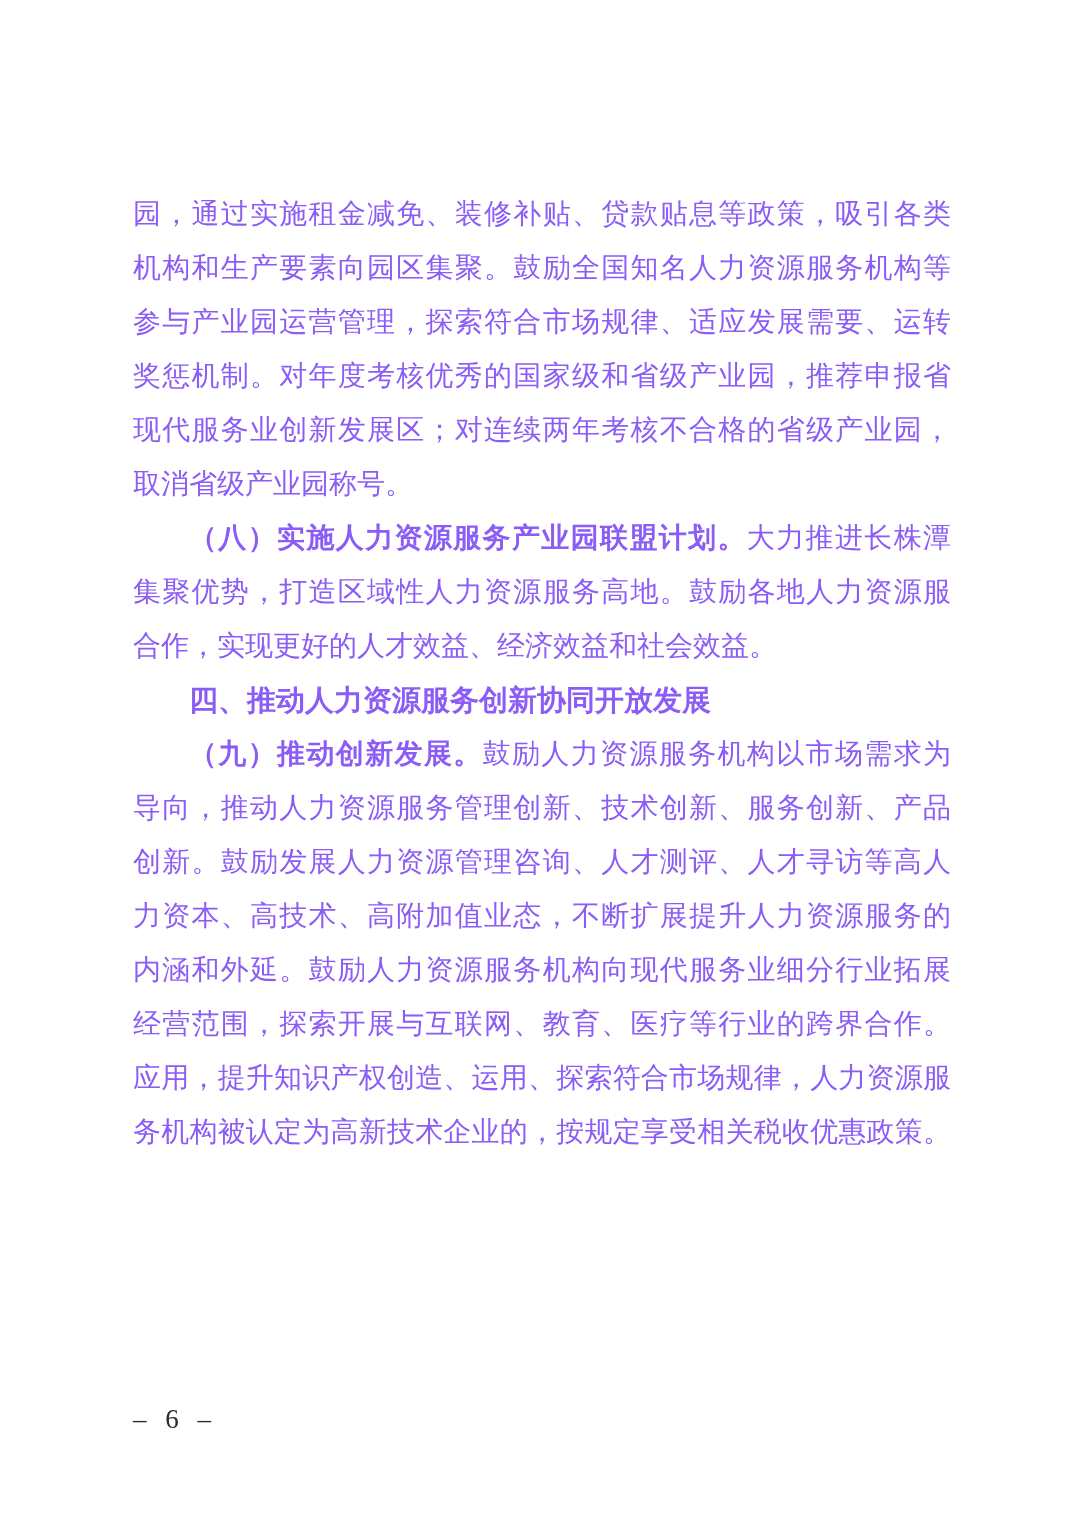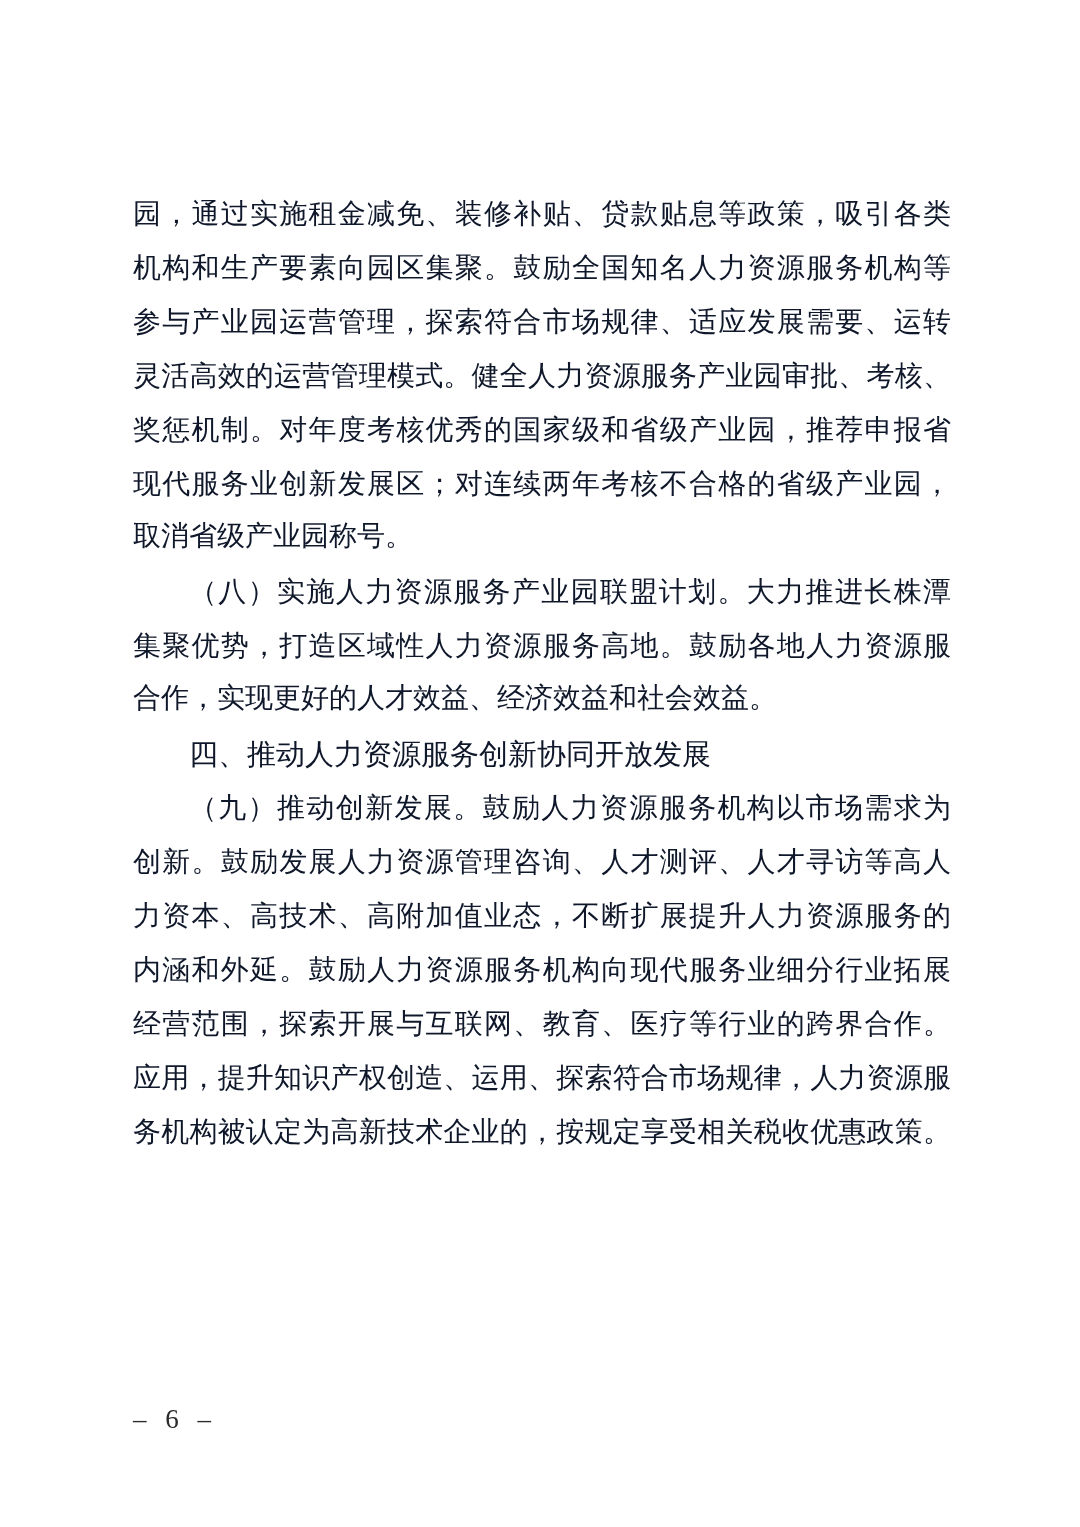--- a/index.html
+++ b/index.html
@@ -13,70 +13,69 @@
   .page {
     position: absolute;
     left: 0; top: 0;
     width: 1080px; height: 1527px;
     background: #ffffff;
   }
   .text-block {
     position: absolute;
     left: 133px; top: 187px;
     width: 818px;
-    color: #0f172a;
+    color: #8b5cf6;
     font-size: 28px;
     line-height: 54px;
   }
   .line {
     height: 54px;
     white-space: nowrap;
     text-align: justify;
     text-align-last: justify;
   }
   .line.no-just {
     text-align: left;
     text-align-last: left;
-    font-family: Liberation Mono, monospace;
   }
   .line.indent { text-indent: 56px; }
   .line.heading {
     font-family: "Liberation Sans", "DejaVu Sans", sans-serif;
     font-weight: bold;
     font-size: 29px;
     text-align: center;
     text-align-last: left;
   }
-  .bold-lead { font-weight: normal; }
+  .bold-lead { font-weight: bold; }
   .page-number {
     position: absolute;
     left: 133px; top: 1404px;
     color: #2b2b2b;
     font-size: 27px;
     letter-spacing: 6px;
     font-family: "Liberation Serif", "DejaVu Serif", serif;
   }
 </style>
 </head>
 <body>
 
 <div class="page">
   <div class="text-block">
       <div class="line body"><span>园，通过实施租金减免、装修补贴、贷款贴息等政策，吸引各类</span></div>
       <div class="line body"><span>机构和生产要素向园区集聚。鼓励全国知名人力资源服务机构等</span></div>
       <div class="line body"><span>参与产业园运营管理，探索符合市场规律、适应发展需要、运转</span></div>
-      <div class="line body"><span>灵活高效的运营管理模式。健全人力资源服务产业园审批、考核、</span></div>
       <div class="line body"><span>奖惩机制。对年度考核优秀的国家级和省级产业园，推荐申报省</span></div>
       <div class="line body"><span>现代服务业创新发展区；对连续两年考核不合格的省级产业园，</span></div>
       <div class="line body no-just"><span>取消省级产业园称号。</span></div>
       <div class="line body indent"><span class="bold-lead">（八）实施人力资源服务产业园联盟计划。</span><span>大力推进长株潭</span></div>
       <div class="line body"><span>集聚优势，打造区域性人力资源服务高地。鼓励各地人力资源服</span></div>
       <div class="line body no-just"><span>合作，实现更好的人才效益、经济效益和社会效益。</span></div>
       <div class="line heading indent no-just"><span class="bold-lead">四、推动人力资源服务创新协同开放发展</span></div>
       <div class="line body indent"><span class="bold-lead">（九）推动创新发展。</span><span>鼓励人力资源服务机构以市场需求为</span></div>
+      <div class="line body"><span>导向，推动人力资源服务管理创新、技术创新、服务创新、产品</span></div>
       <div class="line body"><span>创新。鼓励发展人力资源管理咨询、人才测评、人才寻访等高人</span></div>
       <div class="line body"><span>力资本、高技术、高附加值业态，不断扩展提升人力资源服务的</span></div>
       <div class="line body"><span>内涵和外延。鼓励人力资源服务机构向现代服务业细分行业拓展</span></div>
       <div class="line body"><span>经营范围，探索开展与互联网、教育、医疗等行业的跨界合作。</span></div>
       <div class="line body"><span>应用，提升知识产权创造、运用、探索符合市场规律，人力资源服</span></div>
       <div class="line body"><span>务机构被认定为高新技术企业的，按规定享受相关税收优惠政策。</span></div>
     </div>
   <div class="page-number">– 6 –</div>
 </div>
 

